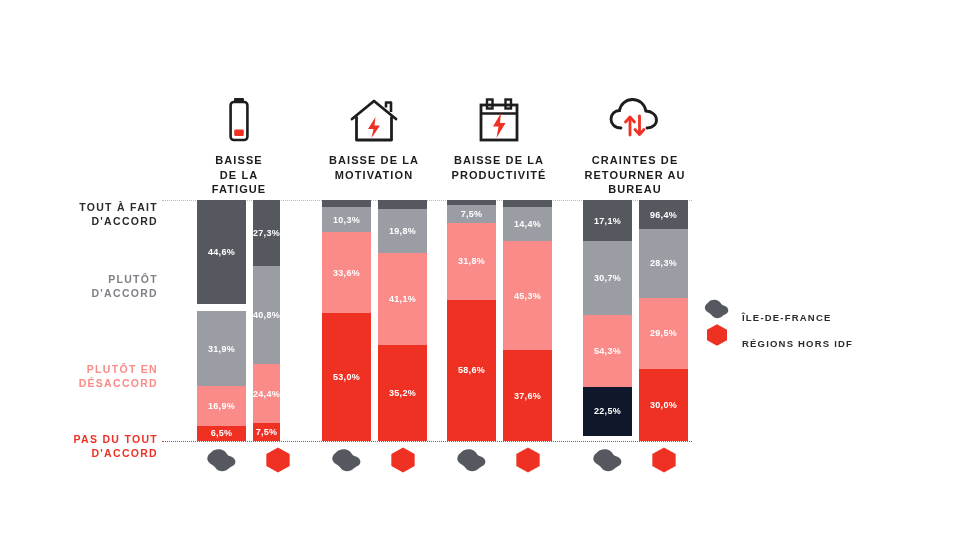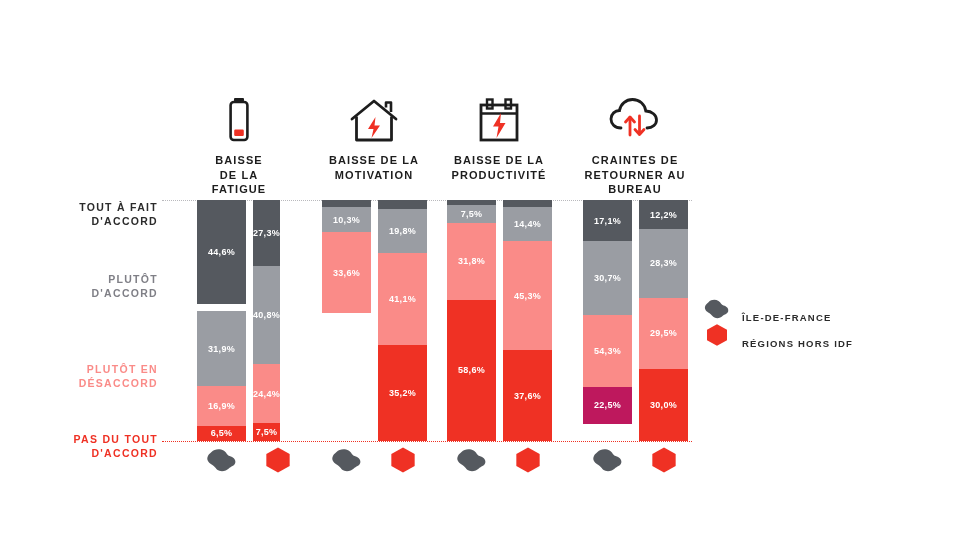--- a/index.html
+++ b/index.html
@@ -137,20 +137,21 @@
       <div class="bar" style="left: 253px; top: 200px; width: 27px; height: 241px; justify-content: center;">
         <div class="seg" style="height: 65.793px; background: rgb(85, 89, 95);">27,3%</div>
         <div class="seg" style="height: 98.328px; background: rgb(154, 157, 163);">40,8%</div>
         <div class="seg" style="height: 58.804px; background: rgb(250, 139, 136);">24,4%</div>
         <div class="seg" style="height: 18.075px; background: rgb(239, 49, 36);">7,5%</div>
       </div>
       <div class="bar" style="left: 322px; top: 200px; width: 49px; height: 241px;">
         <div class="seg tiny" style="height: 7.471px; background: rgb(85, 89, 95);"></div>
         <div class="seg" style="height: 24.823px; background: rgb(154, 157, 163);">10,3%</div>
         <div class="seg" style="height: 80.976px; background: rgb(250, 139, 136);">33,6%</div>
+        <div class="seg" style="height: 127.73px; background: rgb(239, 49, 36);">53,0%</div>
       </div>
       <div class="bar" style="left: 378px; top: 200px; width: 49px; height: 241px;">
         <div class="seg tiny" style="height: 9.399px; background: rgb(85, 89, 95);"></div>
         <div class="seg" style="height: 47.718px; background: rgb(154, 157, 163);">19,8%</div>
         <div class="seg" style="height: 99.051px; background: rgb(250, 139, 136);">41,1%</div>
         <div class="seg" style="height: 104px; background: rgb(239, 49, 36);">35,2%</div>
       </div>
       <div class="bar" style="left: 447px; top: 200px; width: 49px; height: 241px;">
         <div class="seg tiny" style="height: 5.061px; background: rgb(85, 89, 95);"></div>
         <div class="seg" style="height: 18.075px; background: rgb(154, 157, 163);">7,5%</div>
@@ -160,24 +161,24 @@
       <div class="bar" style="left: 503px; top: 200px; width: 49px; height: 241px;">
         <div class="seg tiny" style="height: 6.507px; background: rgb(85, 89, 95);"></div>
         <div class="seg" style="height: 34.704px; background: rgb(154, 157, 163);">14,4%</div>
         <div class="seg" style="height: 109.173px; background: rgb(250, 139, 136);">45,3%</div>
         <div class="seg" style="height: 90.616px; background: rgb(239, 49, 36);">37,6%</div>
       </div>
       <div class="bar" style="left: 583px; top: 200px; width: 49px; height: 241px;">
         <div class="seg" style="height: 41.211px; background: rgb(85, 89, 95);">17,1%</div>
         <div class="seg" style="height: 73.987px; background: rgb(154, 157, 163);">30,7%</div>
         <div class="seg" style="height: 71.577px; background: rgb(250, 139, 136);">54,3%</div>
-        <div class="seg" style="height: 37px; background: #be185d;">22,5%</div>
+        <div class="seg" style="height: 49px; background: #0f172a;">22,5%</div>
       </div>
       <div class="bar" style="left: 639px; top: 200px; width: 49px; height: 241px;">
-        <div class="seg" style="height: 29.402px; background: rgb(85, 89, 95);">12,2%</div>
+        <div class="seg" style="height: 29.402px; background: rgb(85, 89, 95);">96,4%</div>
         <div class="seg" style="height: 68.203px; background: rgb(154, 157, 163);">28,3%</div>
         <div class="seg" style="height: 71.095px; background: rgb(250, 139, 136);">29,5%</div>
         <div class="seg" style="height: 72.3px; background: rgb(239, 49, 36);">30,0%</div>
       </div>
     </div>
 
   <div id="markers-layer">
       <div class="marker" style="left: 197px; top: 445px; width: 49px; height: 30px;">
         <svg width="34" height="26" viewBox="0 0 34 26" aria-hidden="true">
           <path d="M6.5 5 C9.5 1.8 15 1.4 18.6 3.6 C21.6 5.4 22 8.4 24.6 9.1 C28.2 10.1 31 12.6 30.3 15.8 C29.6 19 25.8 19.5 23.8 21.4 C21.6 23.4 18 25 14.4 23.8 C11 22.7 10.3 19.5 7.4 18 C4.3 16.4 1.7 13.9 2.4 10.6 C3 7.7 4.7 6.7 6.5 5 Z" fill="#55595f"></path>

